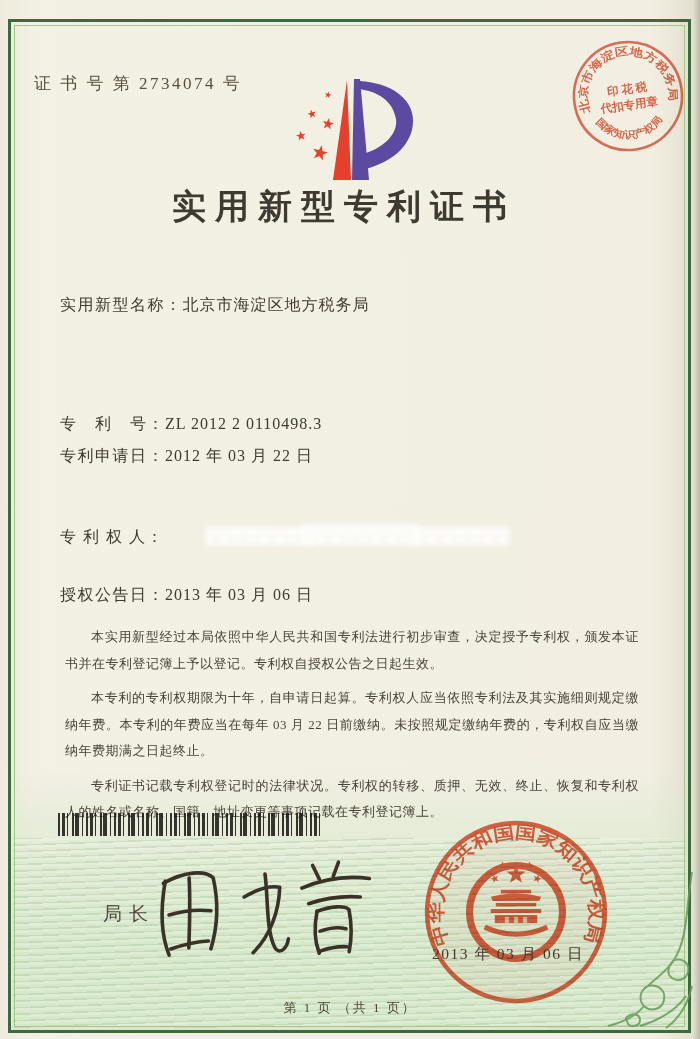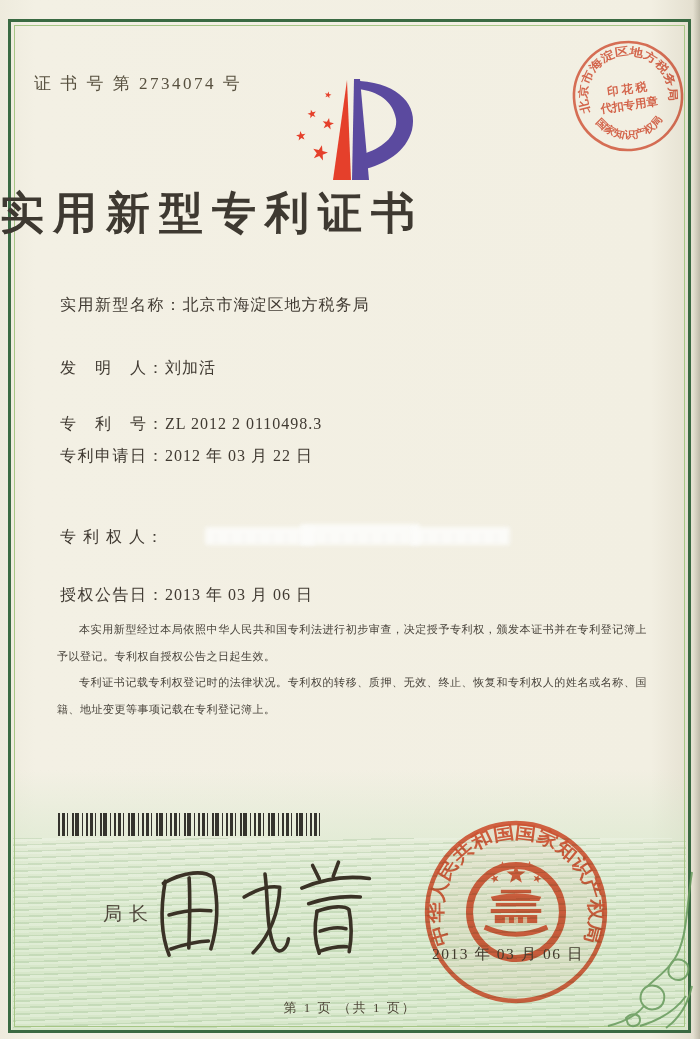--- a/index.html
+++ b/index.html
@@ -13,35 +13,35 @@
   
   .green-band{position:absolute;left:12px;right:13px;top:770px;bottom:9px;
     background:linear-gradient(180deg,rgba(214,232,203,0) 0,rgba(214,232,203,.72) 95px,#d7e7ca 170px);}
   .waves{position:absolute;left:13px;right:14px;top:838px;bottom:11px;
     background:repeating-linear-gradient(178deg,rgba(124,168,114,.20) 0 1.5px,rgba(244,250,240,.28) 1.5px 4px,transparent 4px 6.5px);}
   
   .frame-a{position:absolute;left:8px;top:19px;right:9px;bottom:6px;border:3px solid #3a6a42;}
   .frame-b{position:absolute;left:14px;top:25px;right:15px;bottom:12px;border:1.5px solid #a6c685;}
   .abs{position:absolute;}
   .certno{left:34px;top:72px;font-size:17px;letter-spacing:2.5px;color:#57503f;}
-  .title{left:0;right:12px;top:184px;text-align:left;font-size:44px;font-weight:600;
+  .title{left:0;right:12px;top:184px;text-align:center;font-size:34px;font-weight:600;
     letter-spacing:9px;color:#3e3931;}
   .field{left:60px;font-size:16px;letter-spacing:1px;color:#403a32;white-space:nowrap;}
   .field .lbl{letter-spacing:1.5px;margin-top:30px;}
   .f0{top:295px}.f1{top:358px}.f2{top:414px}.f3{top:446px}.f4{top:527px}.f5{top:585px}
   .redact-wrap{position:absolute;left:205px;top:523px;width:310px;height:26px;}
   .redact{position:absolute;background:rgba(252,252,250,.92);filter:blur(2px);border-radius:3px;}
   .r1{left:0;top:4px;width:110px;height:18px;}
   .r2{left:95px;top:1px;width:120px;height:21px;}
   .r3{left:205px;top:4px;width:100px;height:18px;}
   .smudge{position:absolute;left:8px;top:10px;width:295px;height:9px;
     background:repeating-linear-gradient(90deg,rgba(120,115,100,.22) 0 6px,transparent 6px 14px);
     filter:blur(1.6px);}
   .paras{left:57px;top:616px;width:590px;}
-  .paras p{margin:0;text-indent:2em;font-size:11px;line-height:26.5px;
+  .paras p{margin:8px;text-indent:2em;font-size:13px;line-height:26.5px;
     text-align:justify;color:#48433b;letter-spacing:.5px;}
   .barcode{left:58px;top:813px;width:262px;height:23px;opacity:.85;
     background:repeating-linear-gradient(90deg,
       #15130f 0 2px,transparent 2px 4px,#15130f 4px 7px,transparent 7px 9px,
       #15130f 9px 10px,transparent 10px 14px,#15130f 14px 16px,transparent 16px 17px,
       #15130f 17px 21px,transparent 21px 24px,#15130f 24px 25px,transparent 25px 28px);}
   .director{left:103px;top:901px;font-size:19px;letter-spacing:7px;color:#4e463a;}
   .sig-name-hidden{position:absolute;left:150px;top:880px;opacity:0;font-size:4px;}
   .seal-date{left:432px;top:944px;font-size:15.5px;letter-spacing:1.5px;color:#423b2e;z-index:6;}
   .footer{left:0;right:0;top:999px;text-align:center;font-size:13px;letter-spacing:2px;color:#4e4738;}
@@ -92,23 +92,20 @@
     <use href="#star5" transform="translate(56,48) scale(6) rotate(10)" fill="#e5402b"></use>
     <use href="#star5" transform="translate(29,60) scale(5) rotate(-8)" fill="#e5402b"></use>
     <use href="#star5" transform="translate(48,77) scale(8) rotate(14)" fill="#e5402b"></use>
   </svg>
 
   <div class="abs title">实用新型专利证书</div>
 
   <div class="abs field f0">
     <span class="lbl">实用新型名称：</span><span>北京市海淀区地方税务局</span>
   </div>
-  <div class="abs field f1">
-    <span class="lbl">发　明　人：</span><span>刘加活</span>
-  </div>
   <div class="abs field f2">
     <span class="lbl">专　利　号：</span><span>ZL 2012 2 0110498.3</span>
   </div>
   <div class="abs field f3">
     <span class="lbl">专利申请日：</span><span>2012 年 03 月 22 日</span>
   </div>
   <div class="abs field f4">
     <span class="lbl">专 利 权 人：</span><span></span>
   </div>
   <div class="redact-wrap">
@@ -116,20 +113,21 @@
     <div class="redact r1"></div>
     <div class="redact r2"></div>
     <div class="redact r3"></div>
   </div>
   <div class="abs field f5">
     <span class="lbl">授权公告日：</span><span>2013 年 03 月 06 日</span>
   </div>
 
   <div class="abs paras">
     <p>本实用新型经过本局依照中华人民共和国专利法进行初步审查，决定授予专利权，颁发本证书并在专利登记簿上予以登记。专利权自授权公告之日起生效。</p>
+    <p>本专利的专利权期限为十年，自申请日起算。专利权人应当依照专利法及其实施细则规定缴纳年费。本专利的年费应当在每年 03 月 22 日前缴纳。未按照规定缴纳年费的，专利权自应当缴纳年费期满之日起终止。</p>
     <p>专利证书记载专利权登记时的法律状况。专利权的转移、质押、无效、终止、恢复和专利权人的姓名或名称、国籍、地址变更等事项记载在专利登记簿上。</p>
   </div>
 
   <div class="abs barcode"></div>
 
   <div class="abs director">局长</div>
   <span class="sig-name-hidden">田力普</span>
   <svg class="abs sig-svg" width="240" height="120" viewBox="0 0 240 120">
     <g fill="none" stroke="#3a3226" stroke-width="3.6" stroke-linecap="round" stroke-linejoin="round" transform="rotate(-3 120 60)">
       <path d="M22,24 C16,50 14,75 22,98"></path>

